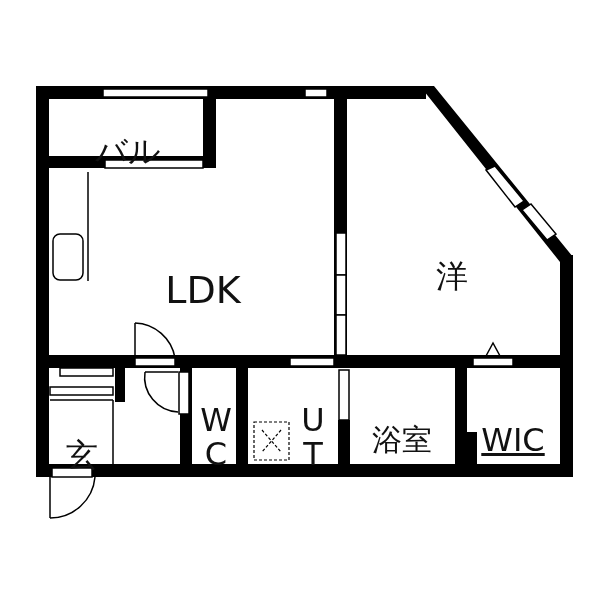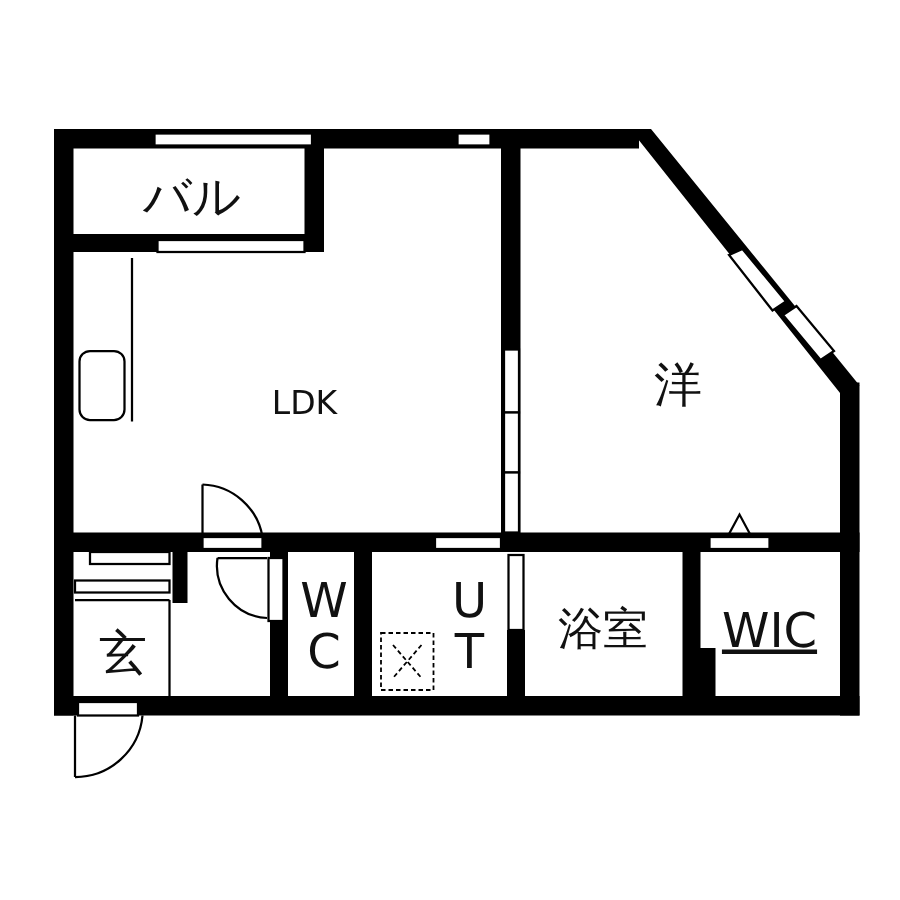--- a/index.html
+++ b/index.html
@@ -1,18 +1,18 @@
 <!DOCTYPE html>
 <html><head>
 <meta charset="utf-8">
 <style>
   html, body { margin:0; padding:0; background:#ffffff; }
   body { width:600px; height:600px; position:relative; overflow:hidden; font-family:"DejaVu Sans", sans-serif; }
   #plan { position:absolute; left:0; top:0; width:600px; height:600px; }
-  .label { position:absolute; color:#111; font-family:"DejaVu Sans", sans-serif; line-height:1; white-space:nowrap; transform:translate(-50%,-50%); }
+  .label { position:absolute; color:#111; font-family:"DejaVu Sans", sans-serif; line-height:1; white-space:nowrap; transform:translate(-50%,-50%);margin-top:20px; }
   .vert { display:flex; flex-direction:column; align-items:center; line-height:1.05; }
 </style>
 </head>
 <body>
 
 <svg id="plan" viewBox="0 0 600 600" xmlns="http://www.w3.org/2000/svg">
 
   <g fill="#000">
 
     <rect x="36" y="86" width="390" height="13"></rect>
@@ -96,21 +96,21 @@
     <line x1="262" y1="430" x2="281" y2="452"></line>
     <line x1="281" y1="430" x2="262" y2="452"></line>
   </g>
 
   <g fill="none" stroke="#000" stroke-width="1.5">
     <polygon points="486,356 493,343 500,356"></polygon>
   </g>
 </svg>
 
 <div class="label" style="left:128px;top:131px;font-size:32px;">バル</div>
-<div class="label" style="left:203px;top:270px;font-size:22px;">LDK</div>
+<div class="label" style="left:203px;top:270px;font-size:38px;">LDK</div>
 <div class="label" style="left:452px;top:256px;font-size:32px;">洋</div>
 <div class="label" style="left:82px;top:435px;font-size:32px;">玄</div>
 
 <div class="label vert" style="left:216px;top:418px;font-size:32px;">
   <span>W</span>
   <span>C</span>
 </div>
 <div class="label vert" style="left:313px;top:418px;font-size:32px;">
   <span>U</span>
   <span>T</span>

